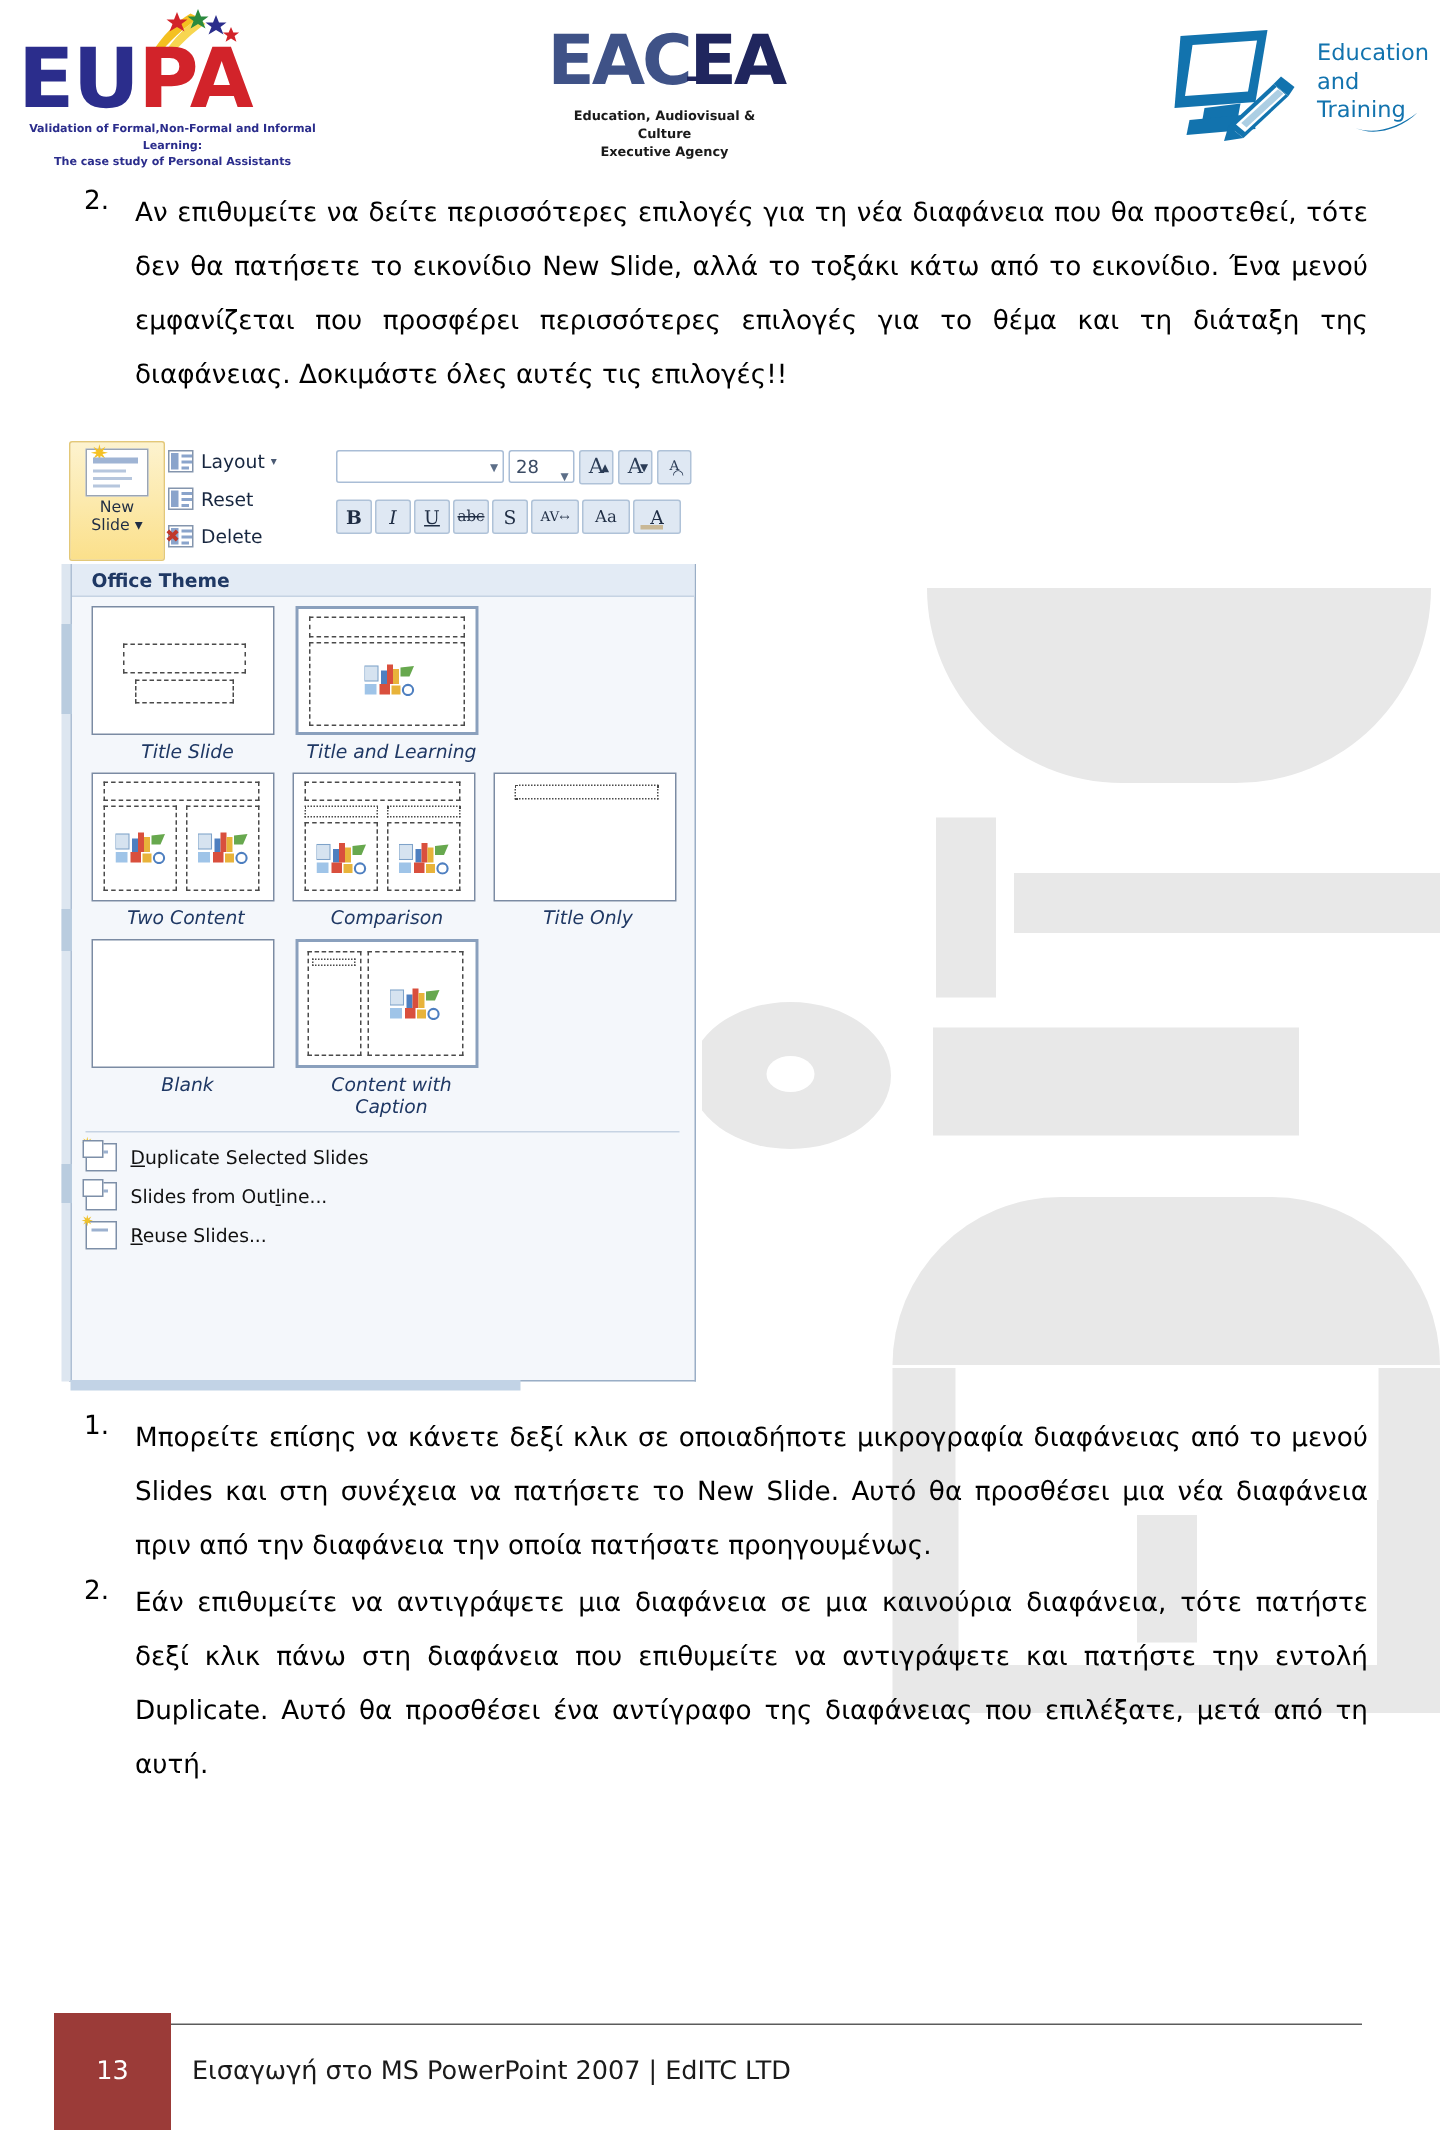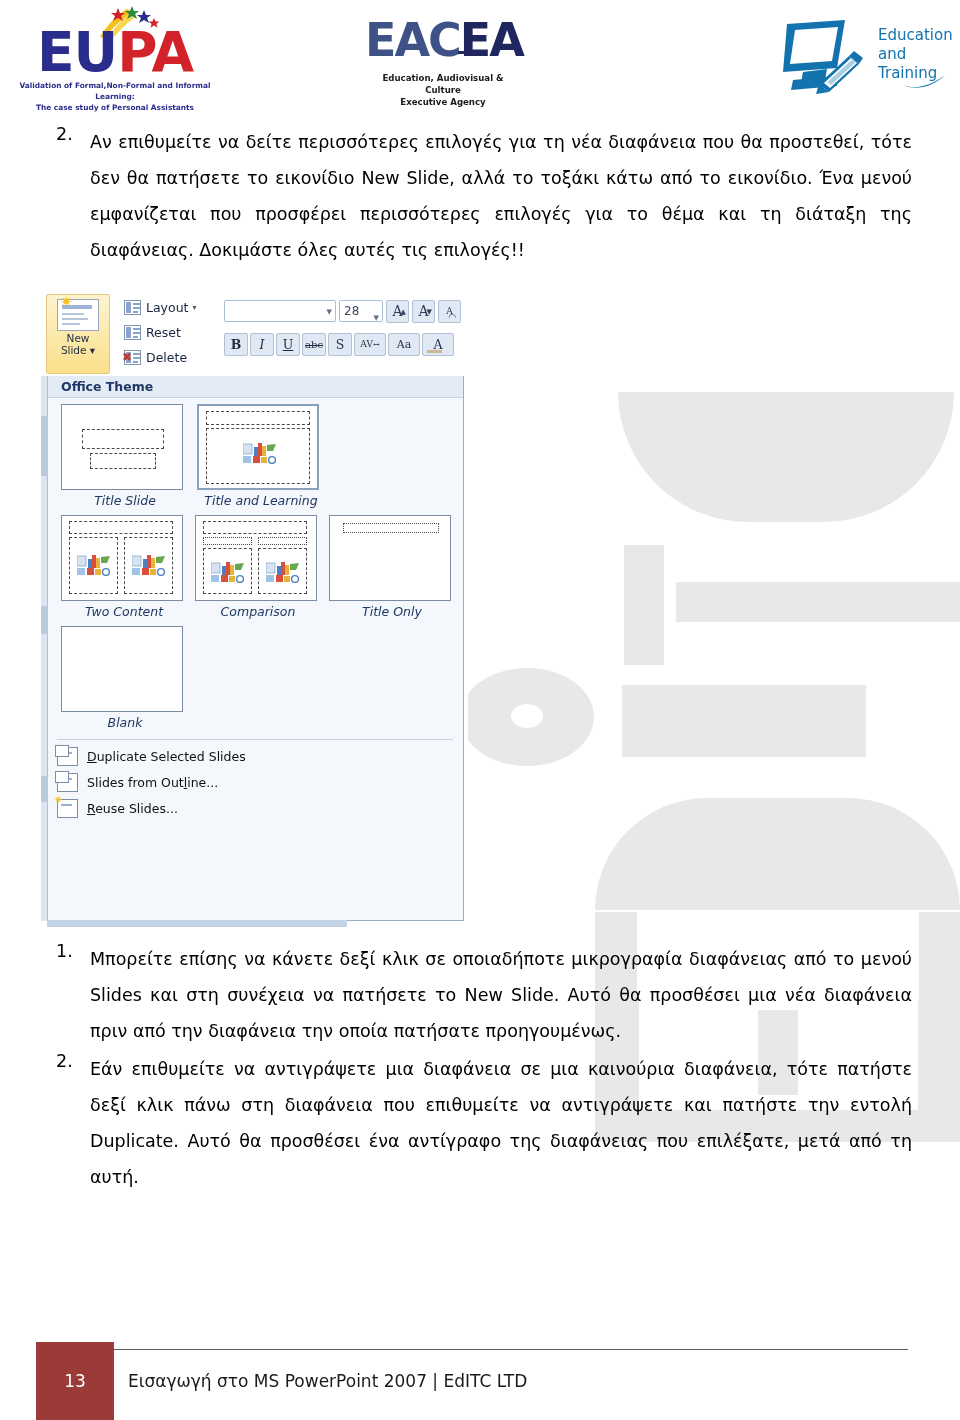--- a/index.html
+++ b/index.html
@@ -31,21 +31,21 @@
   .wm-vbar4 { left:918px; top:1000px; width:42px; height:115px; }
 
   
   .logo-band { position:relative; z-index:3; height:112px; }
 
   .logo { position:absolute; }
 
   
   .logo-eupa { left:12px; top:6px; width:206px; height:102px; }
   .eupa-stars { position:absolute; left:82px; top:0px; width:72px; height:32px; }
-  .eupa-word { position:absolute; left:0; top:16px; width:206px; text-align:center;
+  .eupa-word { position:absolute; left:0; top:16px; width:206px; 
       font-family:"DejaVu Sans","Liberation Sans",sans-serif;
       font-weight:bold; font-size:55px; letter-spacing:-1px; line-height:60px; }
   .eupa-eu { color:#2b2d8c; }
   .eupa-pa { color:#d2232a; }
   .eupa-sub { position:absolute; left:0; top:74px; width:206px; text-align:center;
       font-size:7.4px; color:#2b2d8c; line-height:11px; font-weight:600; }
 
   
   .logo-eacea { left:365px; top:10px; width:156px; height:96px; }
   .eacea-word { position:absolute; left:0; top:4px; width:156px; text-align:center;
@@ -89,21 +89,21 @@
       border-radius:2px; text-align:center; }
   .newslide-icon { position:relative; margin:4px auto 1px; width:42px; height:32px;
       background:#fff; border:1px solid #9aa5b5; }
   .newslide-icon .bar1 { position:absolute; left:4px; top:5px; width:30px; height:4px; background:#9fb4d4; }
   .newslide-icon .bar2 { position:absolute; left:4px; top:13px; width:22px; height:2px; background:#b6c6dd; }
   .newslide-icon .bar3 { position:absolute; left:4px; top:18px; width:26px; height:2px; background:#b6c6dd; }
   .newslide-icon .bar4 { position:absolute; left:4px; top:23px; width:18px; height:2px; background:#b6c6dd; }
   .newslide-star { position:absolute; left:2px; top:-4px; font-size:15px; color:#f5c125; line-height:12px; }
   .newslide-label { font-size:10.5px; color:#1f2d44; line-height:12px; font-weight:500; }
 
-  .lay-group { position:absolute; left:84px; top:3px; width:100px;text-align:right; }
+  .lay-group { position:absolute; left:72px; top:3px; width:100px;text-align:right; }
   .lay-item { display:flex; align-items:center; height:25px; font-size:12.5px; color:#17263f; }
   .lay-ico { width:17px; height:15px; margin-right:5px; position:relative;
       background:#fff; border:1px solid #8495ad; flex:none; }
   .lay-ico i { position:absolute; background:#8aa4cb; }
   .lay-ico .l1 { left:1px; top:1px; width:5px; height:11px; }
   .lay-ico .l2 { left:8px; top:2px; width:7px; height:2px; }
   .lay-ico .l3 { left:8px; top:6px; width:7px; height:2px; }
   .lay-ico .l4 { left:8px; top:10px; width:5px; height:2px; }
   .lay-caret { font-size:8px; margin-left:4px; color:#4a5a73; }
   .del-x { position:absolute; left:-3px; top:-1px; color:#c0392b; font-weight:bold; font-size:12px; }
@@ -432,20 +432,39 @@
           </div>
           <div class="gal-label">Title Only</div>
         </div>
       </div>
 
       <div class="gal-row">
         <div class="gal-cell">
           <div class="gal-thumb"></div>
           <div class="gal-label">Blank</div>
         </div>
+        <div class="gal-cell">
+          <div class="gal-thumb sel">
+            <div class="ph" style="left:6px;top:6px;width:36px;height:70px;"></div>
+            <div class="ph" style="left:9px;top:11px;width:29px;height:5px;border-style:dotted;"></div>
+            <div class="ph" style="left:46px;top:6px;width:64px;height:70px;"></div>
+            <svg class="mini-chart" style="left:61px;top:30px;" viewBox="0 0 34 22">
+              <rect x="0" y="2" width="9" height="10" fill="#d6e3f0" stroke="#7ea2c9" stroke-width="0.7"></rect>
+              <rect x="11" y="5" width="4" height="9" fill="#4e7fc0"></rect>
+                <rect x="15" y="1" width="4" height="13" fill="#d94f3d"></rect>
+              <rect x="19" y="4" width="4" height="10" fill="#e8b33a"></rect>
+              <path d="M24 3 L33 2 L30 9 L24 9 Z" fill="#67a84e"></path>
+              <rect x="0" y="14" width="8" height="7" fill="#9fc4e8"></rect>
+              <rect x="10" y="14" width="7" height="7" fill="#d94f3d"></rect>
+              <rect x="18" y="15" width="6" height="6" fill="#e8b33a"></rect>
+              <circle cx="29" cy="18" r="3.4" fill="none" stroke="#4e7fc0" stroke-width="1.4"></circle>
+            </svg>
+          </div>
+          <div class="gal-label">Content with Caption</div>
+        </div>
       </div>
 
     </div>
 
     <div class="gal-sep"></div>
 
     <div class="gal-menu">
       <div class="gm-item">
         <span class="gm-ico">
             <span class="star">✷</span>

